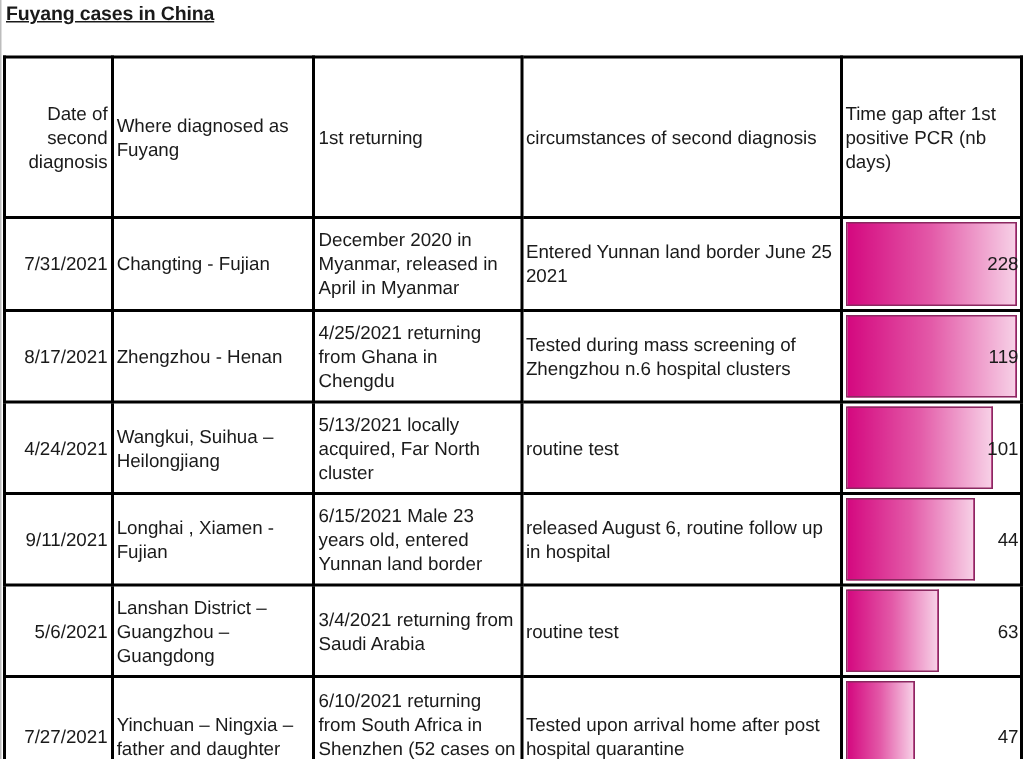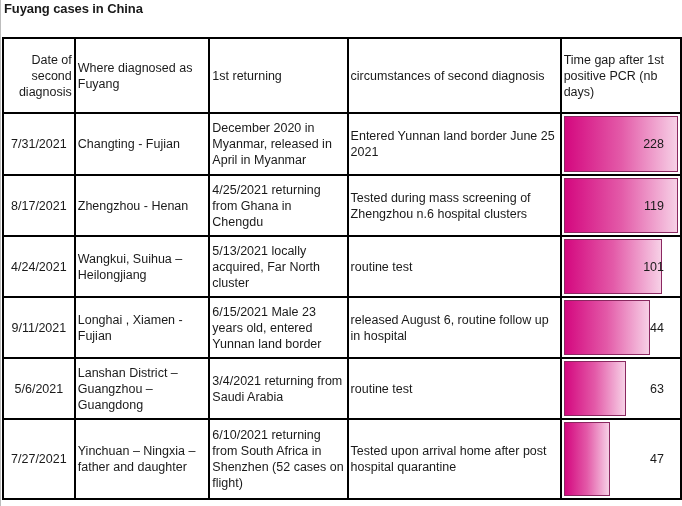--- a/index.html
+++ b/index.html
@@ -1,50 +1,50 @@
 <!DOCTYPE html>
 <html><head>
 <meta charset="utf-8">
 <style>
   html, body { margin: 0; padding: 0; background: #ffffff; }
   body { width: 682px; height: 506px; position: relative; overflow: hidden;
          font-family: "Liberation Sans", "DejaVu Sans", sans-serif; color: #1a1a1a; }
   .title { position: absolute; left: 4px; top: 1px; font-size: 13px; font-weight: bold;
-           letter-spacing: -0.1px; }
+           text-decoration: underline; letter-spacing: -0.1px; }
   .leftline { position: absolute; left: 0; top: 0; width: 1px; height: 506px; background: #bdbdbd; }
   table.grid { position: absolute; left: 2px; top: 37px; border-collapse: collapse;
                table-layout: fixed; font-size: 12.5px; line-height: 16px; }
   table.grid td { border: 2px solid #000; padding: 0 2px; vertical-align: middle; overflow: hidden; }
-  .c-date { width: 66px; text-align: center; }
+  .c-date { width: 66px; text-align: right; }
   .c-where { width: 130px; }
   .c-first { width: 134px; }
   .c-circ { width: 210px; }
   .c-gap { width: 116px; position: relative; padding: 0 !important; }
   tr.hdr td { height: 73px; text-align: left; }
   tr.hdr td.c-date { text-align: right; }
   .bar { position: absolute; left: 2px; top: 2px; bottom: 2px;
          background: linear-gradient(to right, #d4087f 0%, #e35aa8 50%, #f7d0e6 100%);
          border: 1px solid #8a2860; box-sizing: border-box; }
-  .barval { position: absolute; right: 16px; top: 50%; transform: translateY(-50%);
+  .barval { position: absolute; right: 1px; top: 50%; transform: translateY(-50%);
             font-size: 12.5px; color: #1a1a1a; }
 </style>
 </head>
 <body>
 
 <div class="leftline"></div>
 <div class="title">Fuyang cases in China</div>
 
 <table class="grid">
   <tbody>
       <tr class="hdr">
     <td class="c-date">Date of second diagnosis</td>
     <td class="c-where">Where diagnosed as Fuyang</td>
     <td class="c-first">1st returning</td>
     <td class="c-circ">circumstances of second diagnosis</td>
-    <td class="c-gap" style="padding:0 2px !important;margin-left:22px;"><span>Time gap after 1st positive PCR (nb days)</span></td>
+    <td class="c-gap" style="padding:16px 2px !important;margin-left:22px;"><span>Time gap after 1st positive PCR (nb days)</span></td>
   </tr>
   <tr style="height:62px">
     <td class="c-date">7/31/2021</td>
     <td class="c-where">Changting - Fujian</td>
     <td class="c-first">December 2020 in Myanmar, released in April in Myanmar</td>
     <td class="c-circ">Entered Yunnan land border June 25 2021</td>
     <td class="c-gap">
           <div class="bar" style="width:114px"></div>
           <span class="barval">228</span>
         </td>

